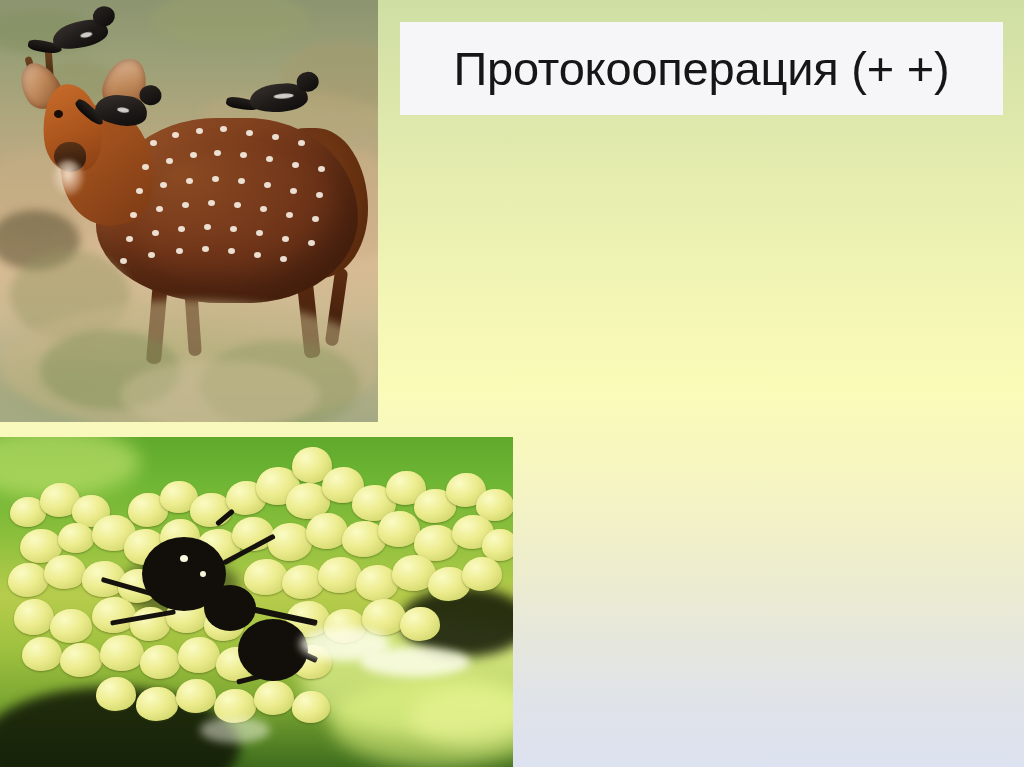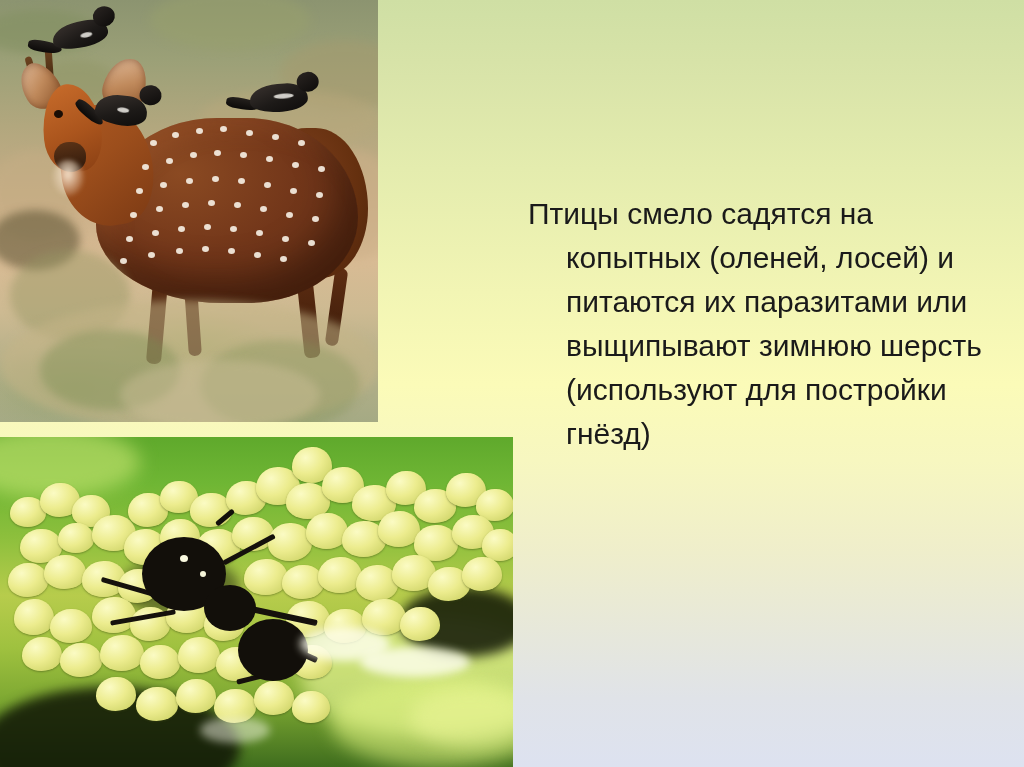--- a/index.html
+++ b/index.html
@@ -457,18 +457,20 @@
       <div class="ant-part" style="left:180px;top:118px;width:8px;height:7px;background:#fafae0;"></div>
       <div class="ant-part" style="left:200px;top:134px;width:6px;height:6px;background:#f4f4d8;"></div>
     </div>
 
     <div class="white-hi" style="left:300px;top:190px;width:90px;height:34px;"></div>
     <div class="white-hi" style="left:360px;top:210px;width:110px;height:30px;"></div>
     <div class="white-hi" style="left:200px;top:280px;width:70px;height:26px;opacity:.6;"></div>
     <div class="leaf-hi" style="left:410px;top:250px;width:120px;height:60px;background:rgba(235,245,150,.6);"></div>
   </div>
 
+  <div id="title-box">
+    <div id="title-text">Протокооперация (+ +)</div>
+  </div>
 
   <div id="body-text">
-    <p class="para">Птицы смело садятся на копытных (оленей, лосей) и питаются их паразитами или выщипывают зимнюю шерсть (используют для постройки гнёзд)</p>
   </div>
 
 </div>
 
 </body></html>

